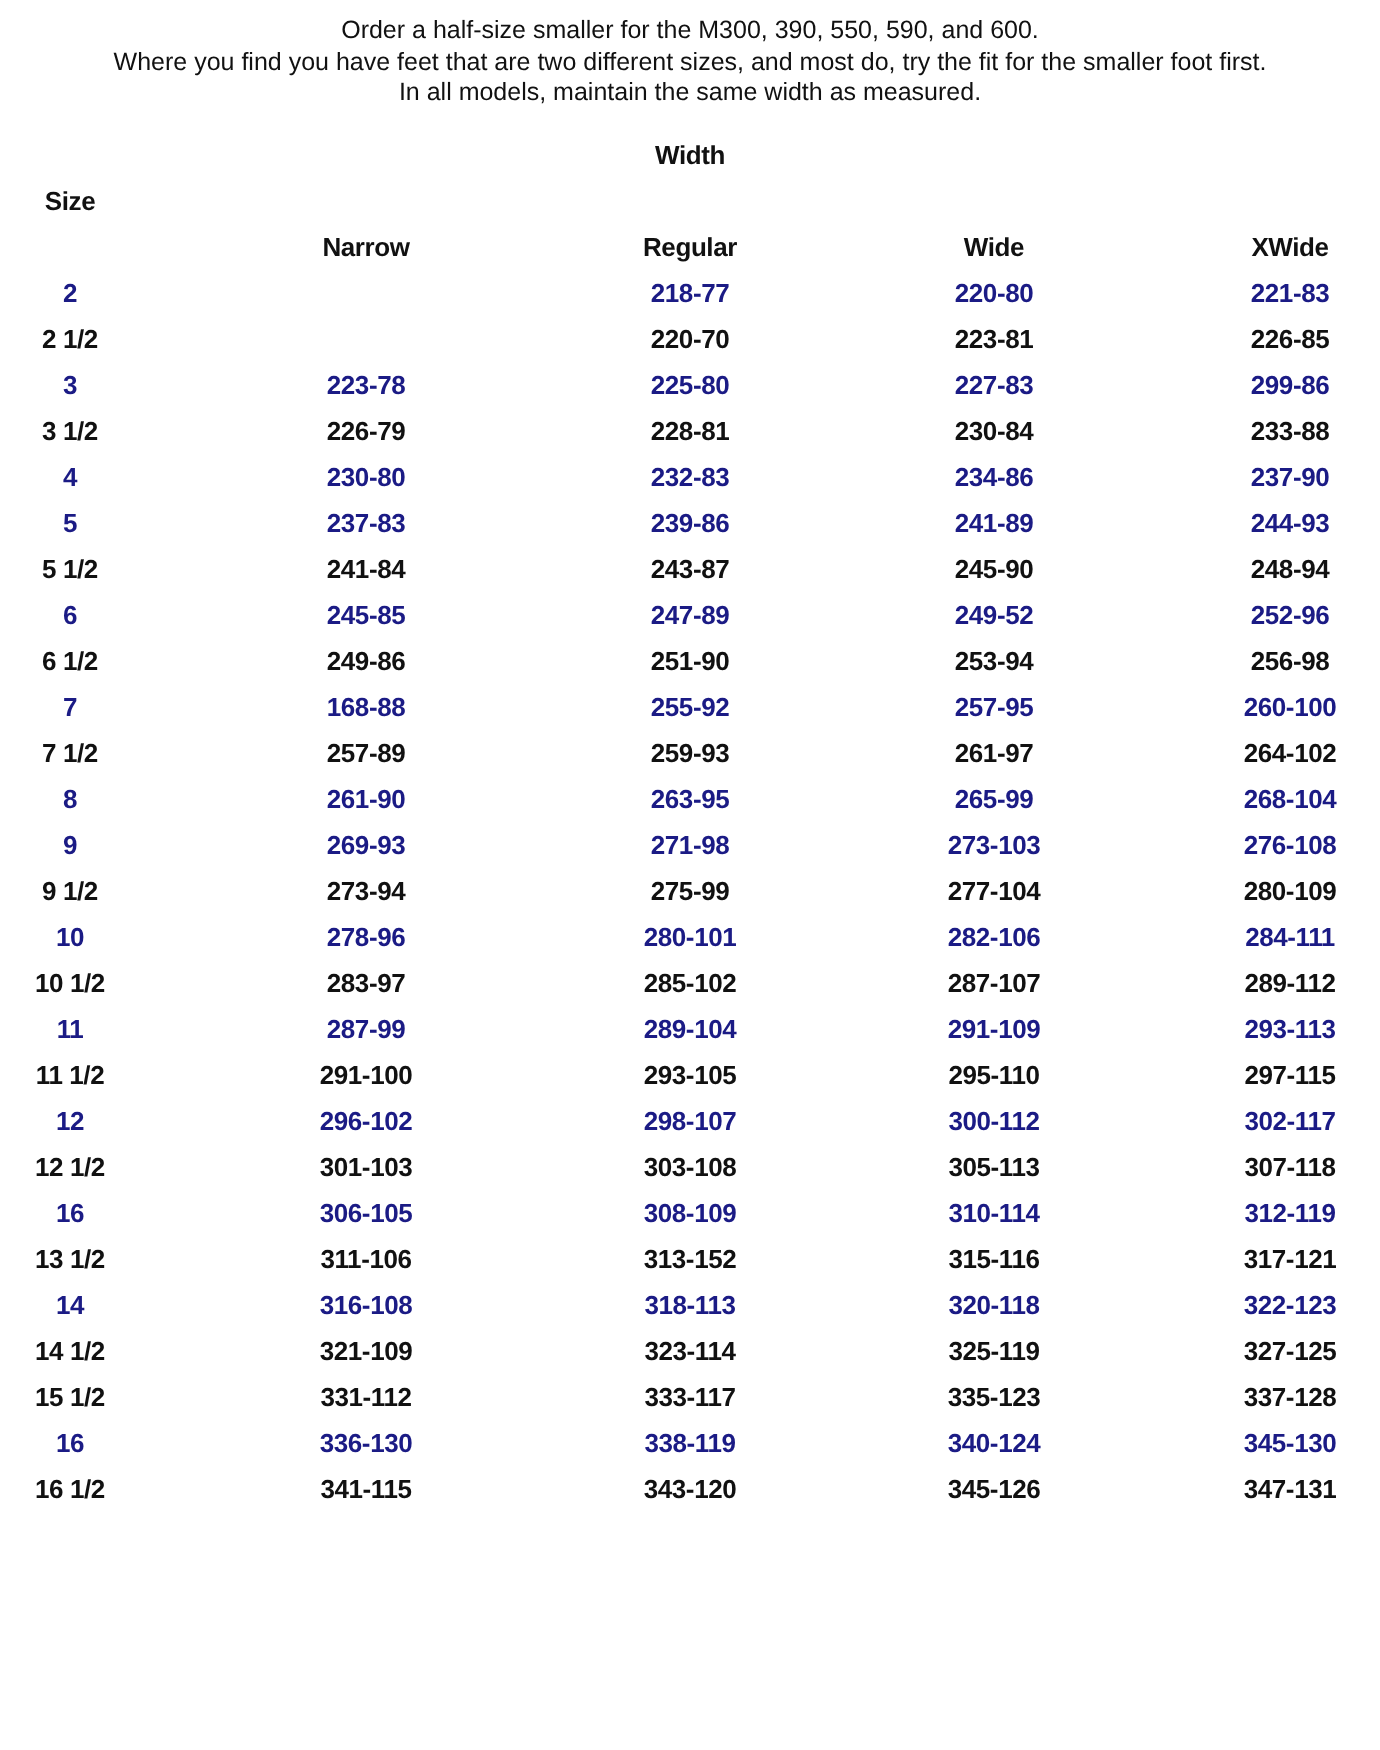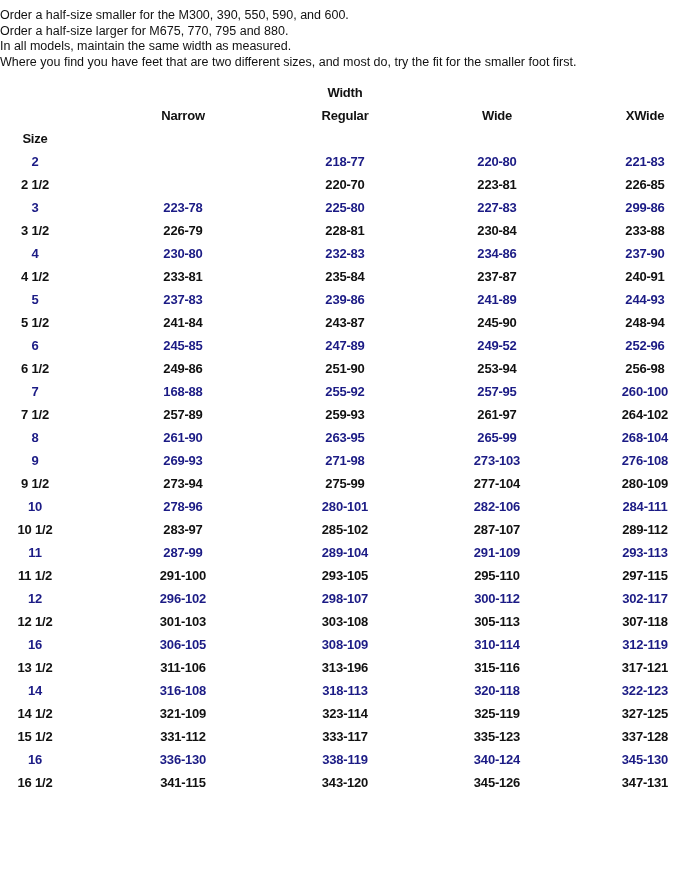--- a/index.html
+++ b/index.html
@@ -9,20 +9,21 @@
   }
   body {
     width: 690px;
     height: 875px;
     font-family: "Liberation Sans", sans-serif;
     color: #000;
     overflow: hidden;
   }
   .intro {
     padding-top: 8px;
+    text-align: center;
     font-size: 12.5px;
     line-height: 15.5px;
     color: var(--ink, #000);
     white-space: nowrap;
   }
   table.size-table {
     table-layout: fixed;
     width: 690px;
     border-collapse: collapse;
     margin-top: 11px;
@@ -42,55 +43,54 @@
   tr.whole td { color: var(--navy, #1b1b85); }
   tr.half  td { color: var(--ink, #111); }
 </style>
 </head>
 <body>
 
 <div class="page">
 
   <div class="intro">
     <div class="intro-line">Order a half-size smaller for the M300, 390, 550, 590, and 600.</div>
-    <div class="intro-line">Order a half-size larger for M675, 770, 795 and 880.</div>
+    <div class="intro-line">Where you find you have feet that are two different sizes, and most do, try the fit for the smaller foot first.</div>
     <div class="intro-line">In all models, maintain the same width as measured.</div>
-    <div class="intro-line">Where you find you have feet that are two different sizes, and most do, try the fit for the smaller foot first.</div>
   </div>
 
   <table class="size-table">
     <colgroup>
       <col style="width:70px">
       <col style="width:226px">
       <col style="width:98px">
       <col style="width:206px">
       <col style="width:90px">
     </colgroup>
     <thead>
       <tr>
         <td></td>
         <td></td>
         <td class="hdr">Width</td>
         <td></td>
         <td></td>
       </tr>
       <tr>
+        <td class="hdr">Size</td>
+        <td></td>
+        <td></td>
+        <td></td>
+        <td></td>
+      </tr>
+      <tr>
         <td></td>
         <td class="hdr">Narrow</td>
         <td class="hdr">Regular</td>
         <td class="hdr">Wide</td>
         <td class="hdr">XWide</td>
       </tr>
-      <tr>
-        <td class="hdr">Size</td>
-        <td></td>
-        <td></td>
-        <td></td>
-        <td></td>
-      </tr>
     </thead>
     <tbody id="rows">
         <tr class="whole">
           <td>2</td>
           <td></td>
           <td>218-77</td>
           <td>220-80</td>
           <td>221-83</td>
         </tr>
         <tr class="half">
@@ -114,27 +114,20 @@
           <td>230-84</td>
           <td>233-88</td>
         </tr>
         <tr class="whole">
           <td>4</td>
           <td>230-80</td>
           <td>232-83</td>
           <td>234-86</td>
           <td>237-90</td>
         </tr>
-        <tr class="half">
-          <td>4 1/2</td>
-          <td>233-81</td>
-          <td>235-84</td>
-          <td>237-87</td>
-          <td>240-91</td>
-        </tr>
         <tr class="whole">
           <td>5</td>
           <td>237-83</td>
           <td>239-86</td>
           <td>241-89</td>
           <td>244-93</td>
         </tr>
         <tr class="half">
           <td>5 1/2</td>
           <td>241-84</td>
@@ -236,21 +229,21 @@
         <tr class="whole">
           <td>16</td>
           <td>306-105</td>
           <td>308-109</td>
           <td>310-114</td>
           <td>312-119</td>
         </tr>
         <tr class="half">
           <td>13 1/2</td>
           <td>311-106</td>
-          <td>313-196</td>
+          <td>313-152</td>
           <td>315-116</td>
           <td>317-121</td>
         </tr>
         <tr class="whole">
           <td>14</td>
           <td>316-108</td>
           <td>318-113</td>
           <td>320-118</td>
           <td>322-123</td>
         </tr>

